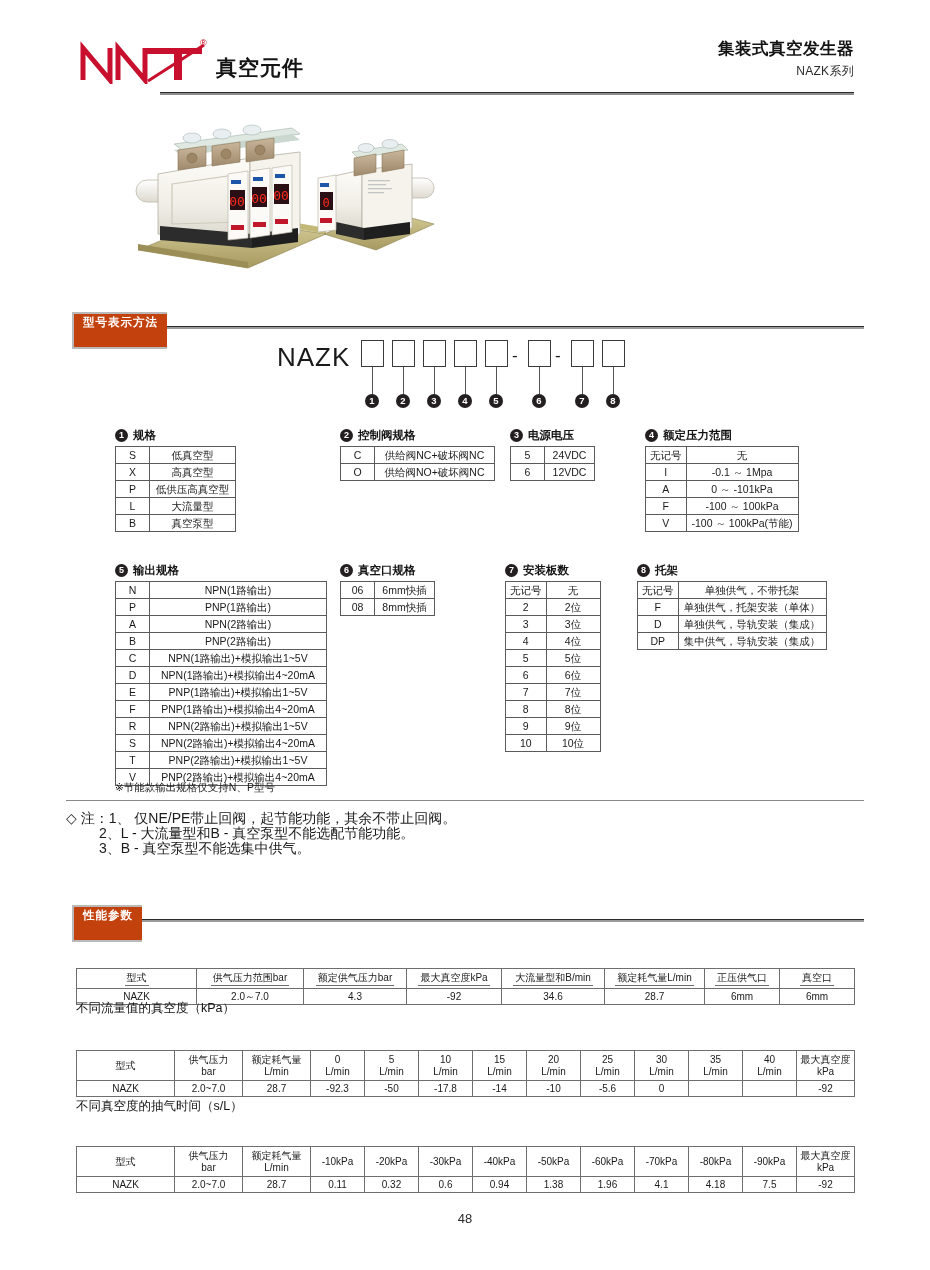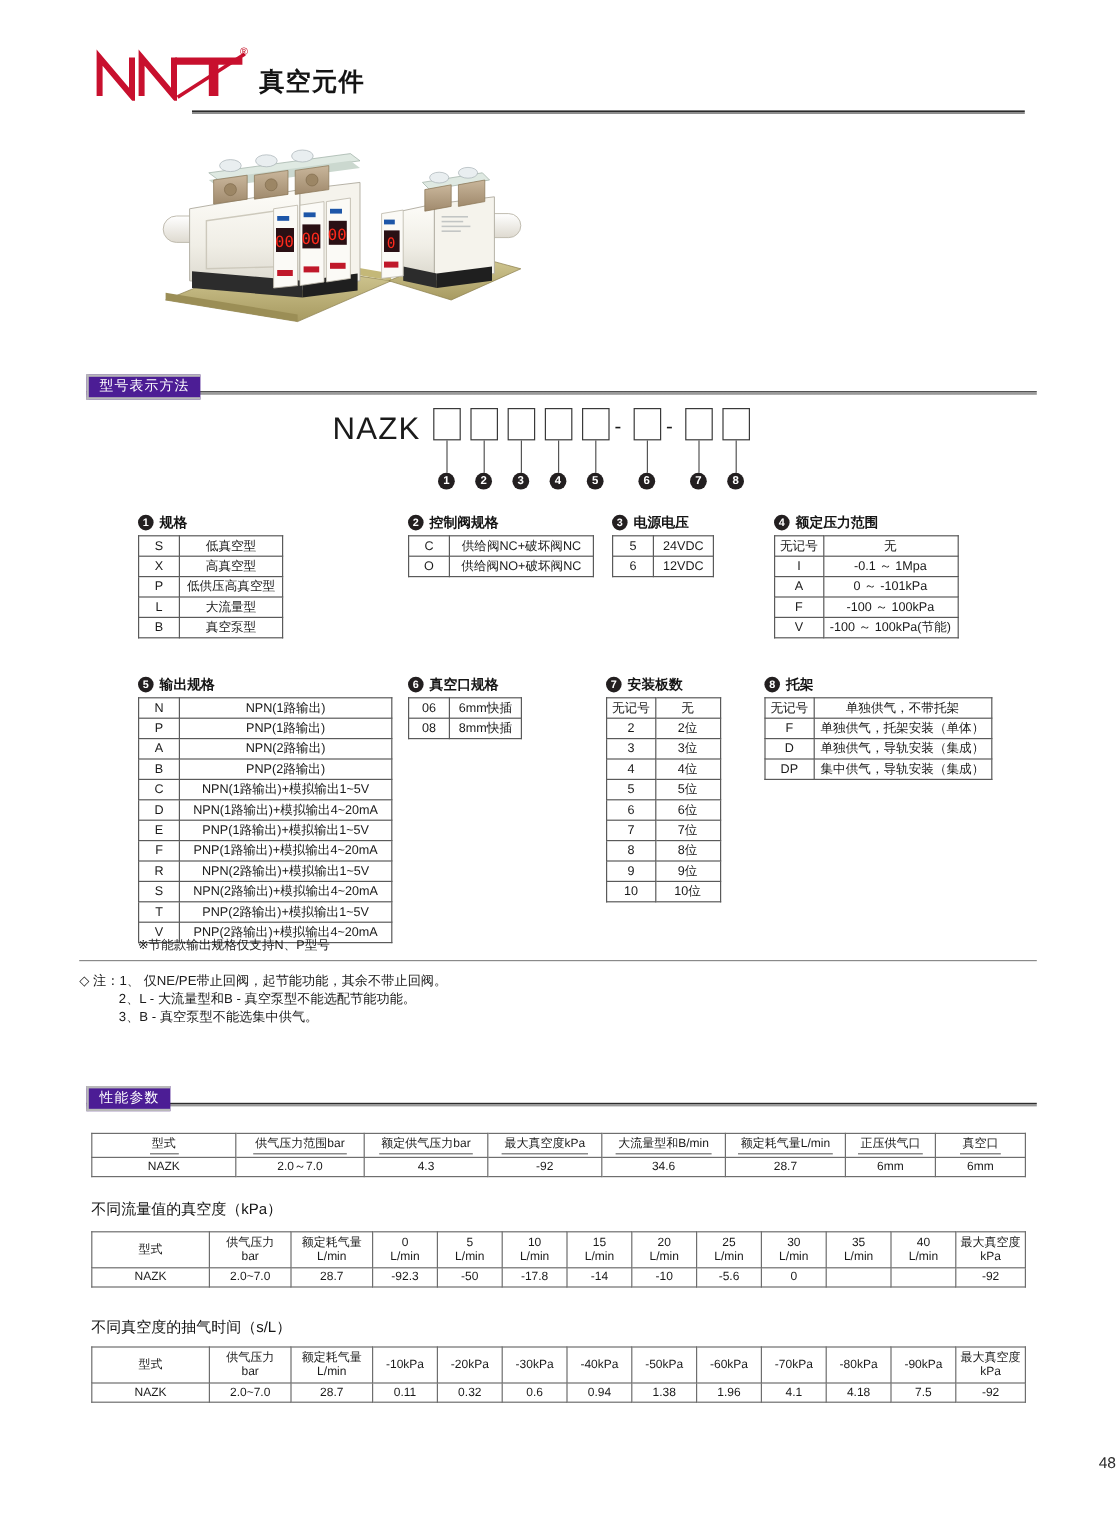--- a/index.html
+++ b/index.html
@@ -28,23 +28,23 @@
     position: absolute; left: 160px; top: 54px; width: 694px; height: 3px;
     background: linear-gradient(to bottom, #2b2b2b 0 1px, #8d8d8d 1px 3px);
   }
 
   
   .photo { position: absolute; left: 130px; top: 122px; width: 310px; height: 150px; }
 
   
   .sec-bar { position: absolute; height: 17px; }
   .sec-bar .lbl {
-    display: inline-block; background: #4c1d95; color: #fff;
-    font-size: 11.5px; font-weight: normal; line-height: 17px;
-    padding: 0 9px 0 9px; letter-spacing: 1px;
+    display: inline-block; background: #c2410c; color: #fff;
+    font-size: 11.5px; font-weight: bold; line-height: 17px;
+    padding: 0 9px 16px 9px; letter-spacing: 1px;
     border-left: 2px solid #b9b9b9; border-top: 2px solid #b9b9b9; border-bottom: 2px solid #b9b9b9;
     position: relative; z-index: 2;
   }
   .sec-bar .rule {
     position: absolute; left: 0; top: 14px; height: 3px;
     background: linear-gradient(to bottom, #2b2b2b 0 1px, #9a9a9a 1px 3px);
     z-index: 1;
   }
 
   
@@ -85,42 +85,42 @@
   table.opt td.code { width: 34px; }
 
   .note-star {
     position: absolute; font-size: 10.5px; color: #1a1a1a; white-space: nowrap; text-align: center;
   }
 
   
   .notes-rule {
     position: absolute; left: 66px; top: 800px; width: 798px; height: 1px; background: #8a8a8a;
   }
-  .notes { position: absolute; left: 66px; top: 811px; font-size: 11px; line-height: 15px; color: #1a1a1a; }
+  .notes { position: absolute; left: 66px; top: 811px; font-size: 14px; line-height: 15px; color: #1a1a1a; }
   .notes .ln { white-space: nowrap; }
   .notes .ind { padding-left: 33px; }
 
   
   .dtitle { position: absolute; font-size: 12.5px; color: #141414; }
-  table.data { position: absolute; border-collapse: collapse; table-layout: fixed; }
+  table.data { position: absolute; border-collapse: collapse; table-layout: fixed; margin-top: 24px; }
   table.data td {
     border: 1px solid #6e6e6e;
     font-size: 10px; color: #1a1a1a;
     text-align: center; vertical-align: middle;
     line-height: 12px; padding: 1px 1px;
     overflow: hidden;
   }
   table.data tr.head td { height: 20px; }
   table.data tr.body td { height: 16px; }
   table.data tr.head2 td { height: 30px; }
   .hu { display: inline-block; border-bottom: 1px solid #6e6e6e; padding: 0 2px 1px 2px; }
 
   .pagenum {
     position: absolute; left: 0; top: 1211px; width: 930px;
-    text-align: right; font-size: 13px; color: #2b2b2b;
+    text-align: center; font-size: 13px; color: #2b2b2b;
   }
 </style>
 </head>
 <body>
 
 <div class="header">
   <div class="logo-wrap">
     <svg width="135" height="44" viewBox="0 0 135 44">
       <g fill="none" stroke="#c8102e" stroke-width="5">
         <path d="M5 40 L5 8 L32 40 L32 8"></path>
@@ -129,20 +129,24 @@
       <g fill="#c8102e">
         <polygon points="68,8 124,8 124,14 104,14 104,40 96,40 96,14 68,14"></polygon>
       </g>
       <g fill="none" stroke="#c8102e" stroke-width="3">
         <path d="M70 41 L126 5"></path>
       </g>
     </svg>
     <span class="logo-reg">®</span>
   </div>
   <div class="brand-cn">真空元件</div>
+  <div class="header-right">
+    <div class="header-title">集装式真空发生器</div>
+    <div class="header-sub">NAZK系列</div>
+  </div>
   <div class="header-rule"></div>
 </div>
 
 <div class="photo">
   <svg width="310" height="150" viewBox="0 0 310 150">
     <defs>
       <linearGradient id="bodyG" x1="0" y1="0" x2="0" y2="1">
         <stop offset="0%" stop-color="#fdfcf8"></stop>
           <stop offset="55%" stop-color="#f0eee6"></stop>
           <stop offset="100%" stop-color="#d9d6cb"></stop>

